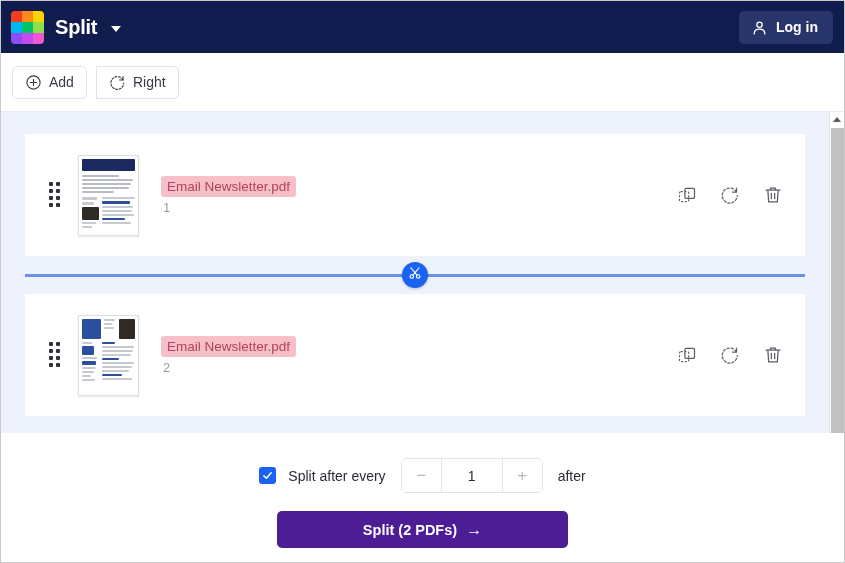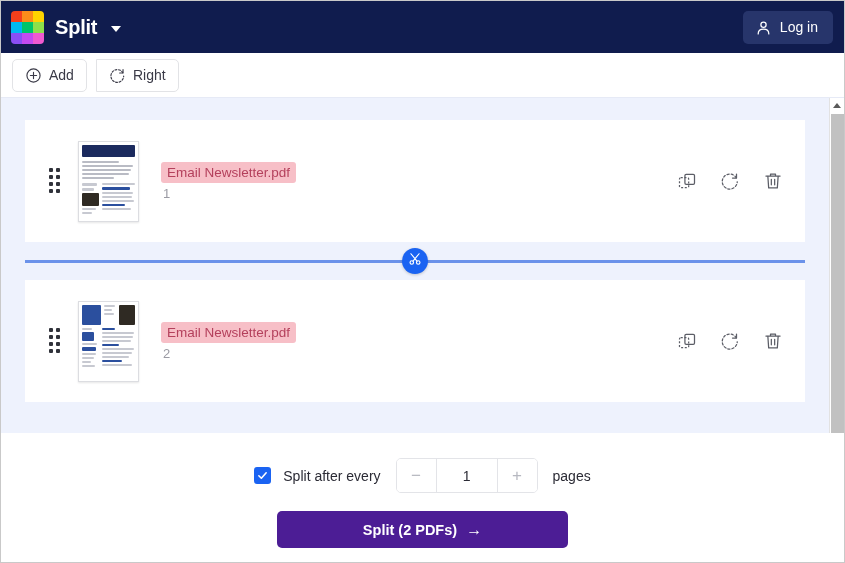--- a/index.html
+++ b/index.html
@@ -51,30 +51,30 @@
     border-right: 5px solid transparent;
     border-top: 6px solid #ffffff;
     margin-left: 3px;
     margin-top: 3px;
   }
   .login-btn {
     display: flex; align-items: center; gap: 8px;
     background: #27356b;
     color: #ffffff;
     font-size: 14px;
-    font-weight: normal;
+    font-weight: bold;
     border-radius: 5px;
     padding: 8px 15px 8px 12px;
     cursor: pointer;
   }
   .login-btn svg { display: block; }
 
   
   .toolbar {
-    height: 44px;
+    height: 58px;
     background: #ffffff;
     display: flex;
     align-items: center;
     padding: 0 11px;
     gap: 9px;
     flex: 0 0 auto;
   }
   .tbtn {
     display: flex; align-items: center; gap: 7px;
     height: 33px;
@@ -508,21 +508,21 @@
         <svg width="11" height="11" viewBox="0 0 24 24" fill="none" stroke="#ffffff" stroke-width="3.4" stroke-linecap="round" stroke-linejoin="round">
           <path d="M4 12.5l5.5 5.5L20 6"></path>
         </svg>
       </div>
       <span class="opt-label">Split after every</span>
       <div class="stepper">
         <div class="step-btn">−</div>
         <div class="step-val">1</div>
         <div class="step-btn">+</div>
       </div>
-      <span class="pages-label">pages</span>
+      <span class="pages-label">after</span>
     </div>
 
     <div class="cta">
       <span>Split (2 PDFs)</span>
       <span class="arrow">→</span>
     </div>
   </div>
 
 </div>
 

